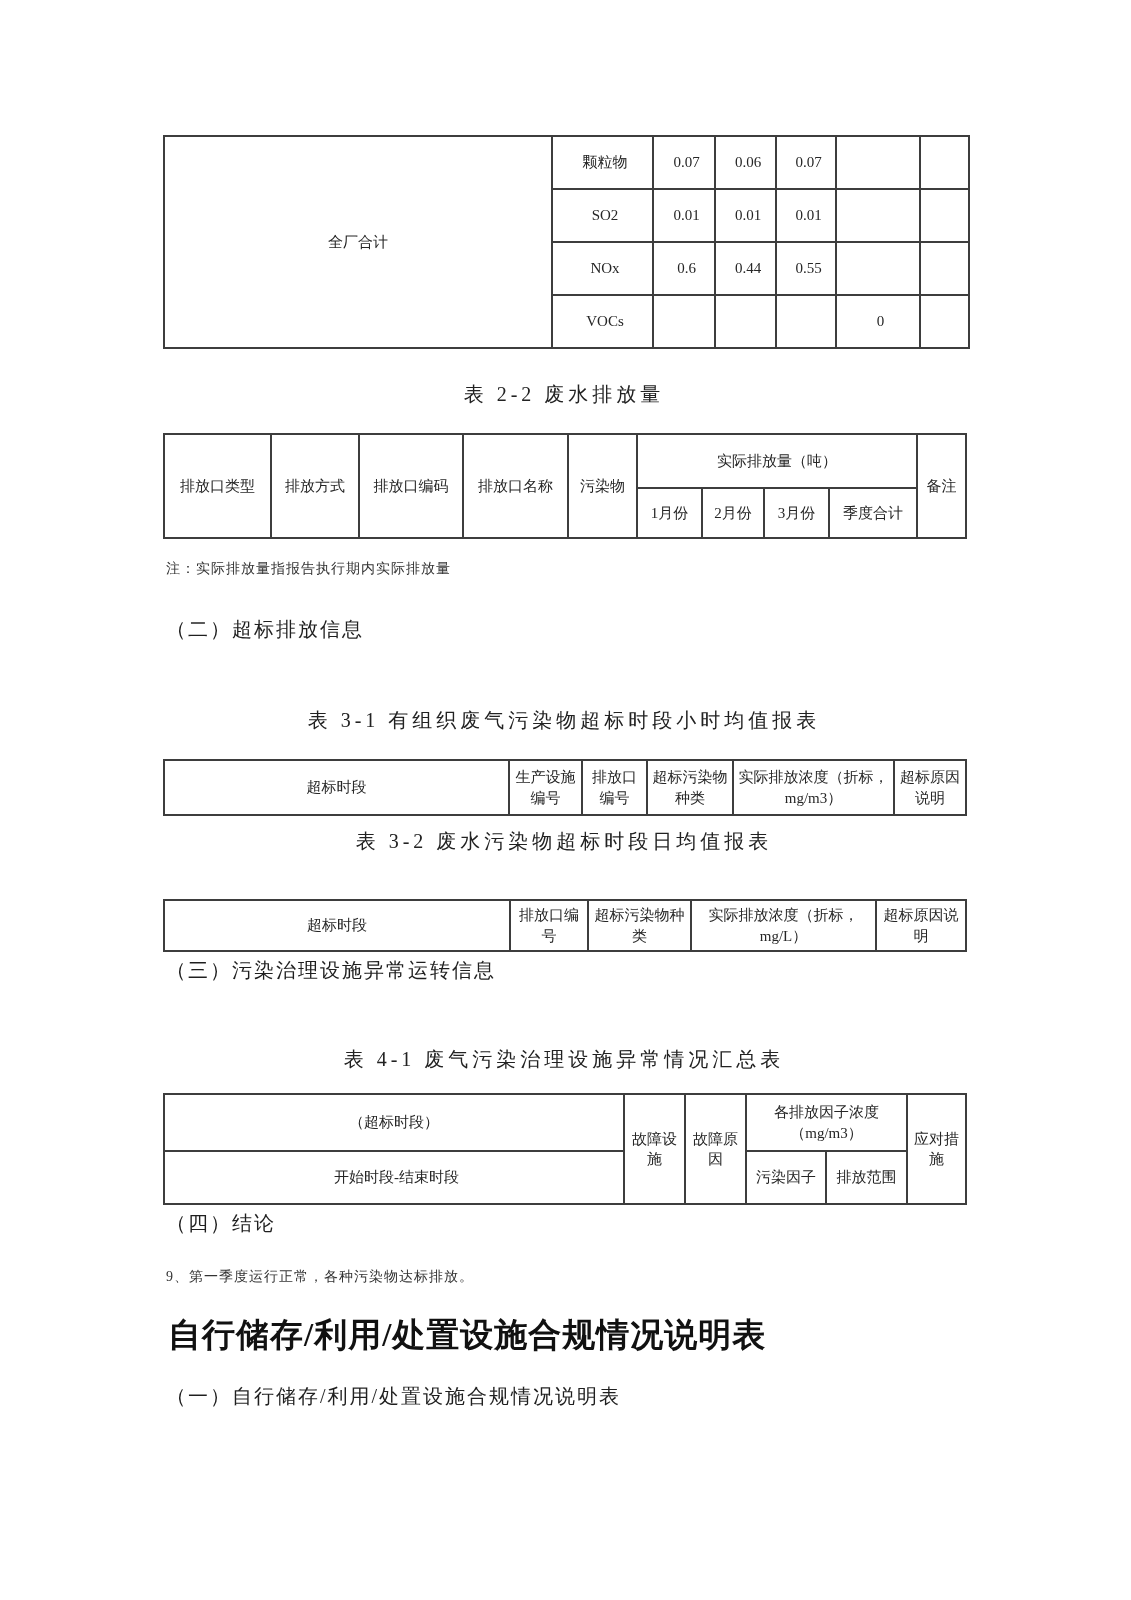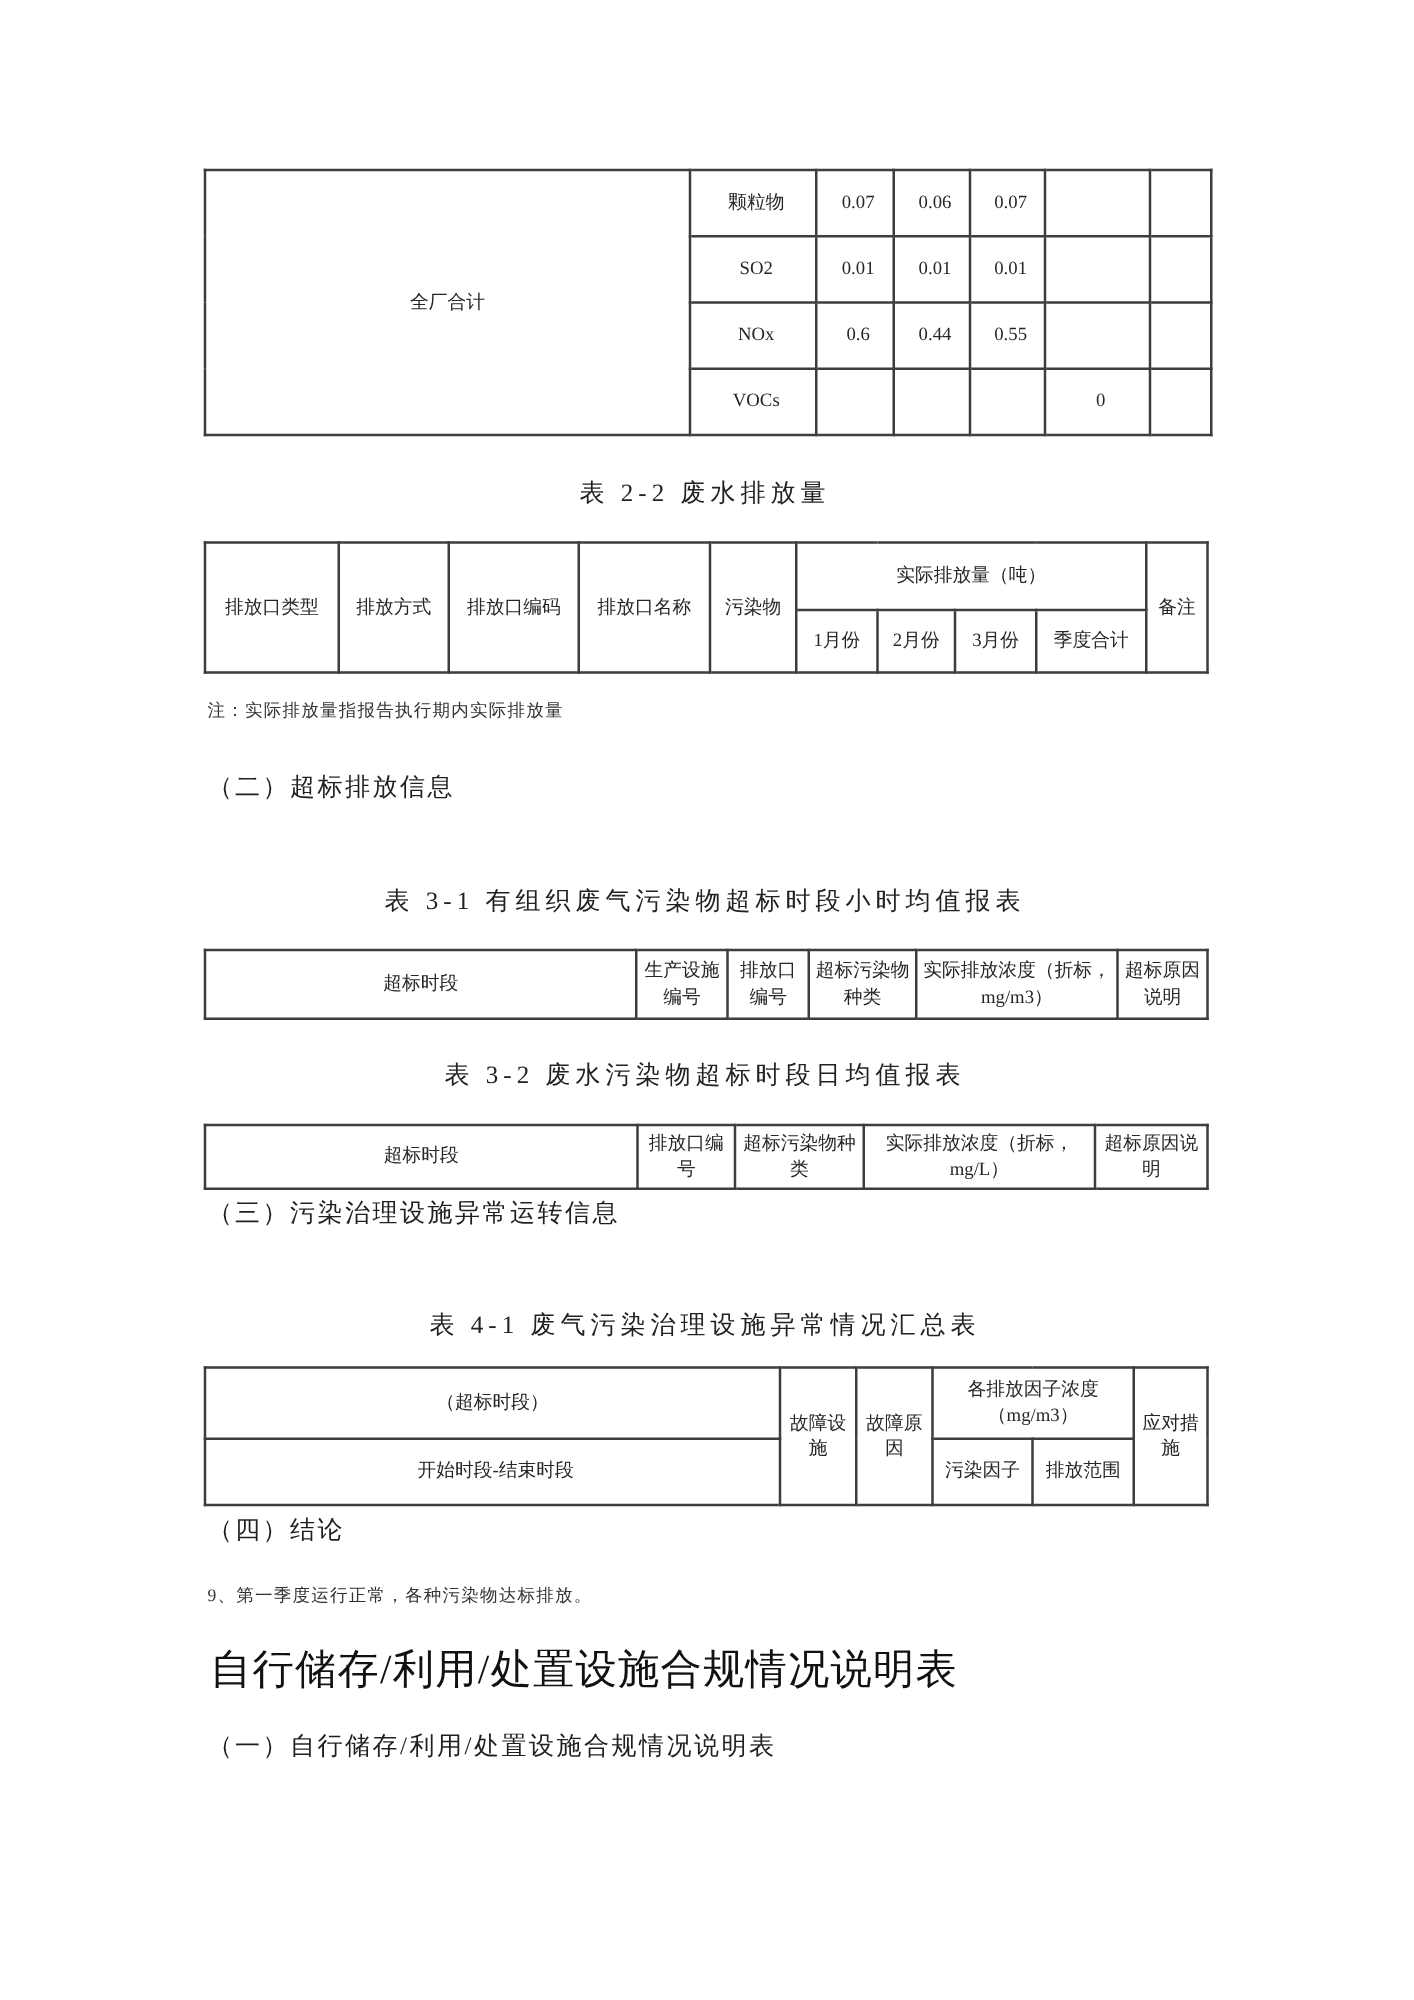--- a/index.html
+++ b/index.html
@@ -58,21 +58,21 @@
     color:#1f1f1f;
   }
   .small-note{
     font-size:14px;
     letter-spacing:1px;
     white-space:nowrap;
     color:#333;
   }
   .big-h{
     font-size:33px;
-    font-weight:400;
+    font-weight:700;
     letter-spacing:1px;
     white-space:nowrap;
     color:#111;
   }
 </style>
 </head>
 <body>
 
 <div class="page">
 
@@ -177,21 +177,21 @@
       <td>超标时段</td>
       <td>生产设施编号</td>
       <td>排放口编号</td>
       <td>超标污染物种类</td>
       <td>实际排放浓度（折标，mg/m3）</td>
       <td>超标原因说明</td>
     </tr>
   </tbody>
     </table>
 
-  <div class="tbl-title abs" style="top:846px;left:163px;">表 3-2 废水污染物超标时段日均值报表</div>
+  <div class="tbl-title abs" style="top:828px;left:163px;">表 3-2 废水污染物超标时段日均值报表</div>
 
   <table class="doc-table t32 abs" style="top:899px;left:163px;width:802px;">
     <colgroup>
       <col style="width:346px">
         <col style="width:78px">
         <col style="width:103px">
       <col style="width:185px">
         <col style="width:90px">
     </colgroup>
     <tbody>

